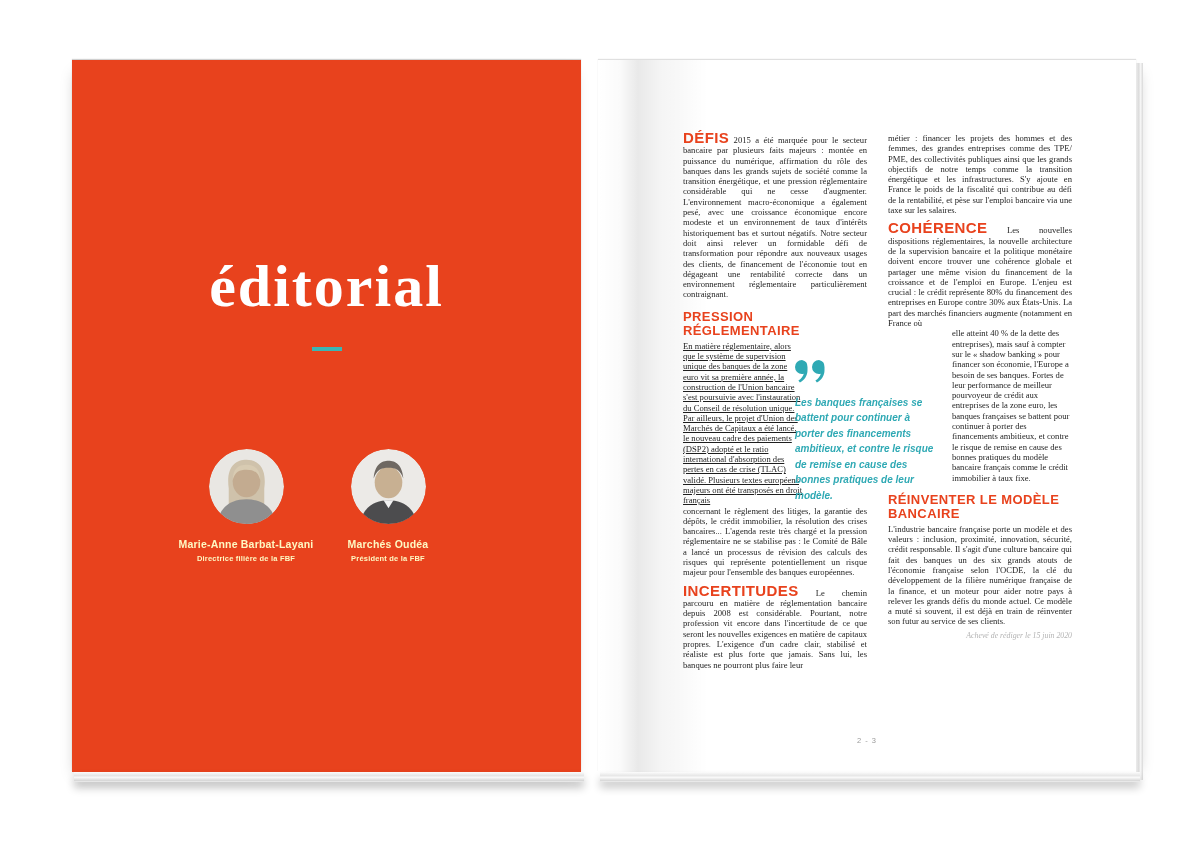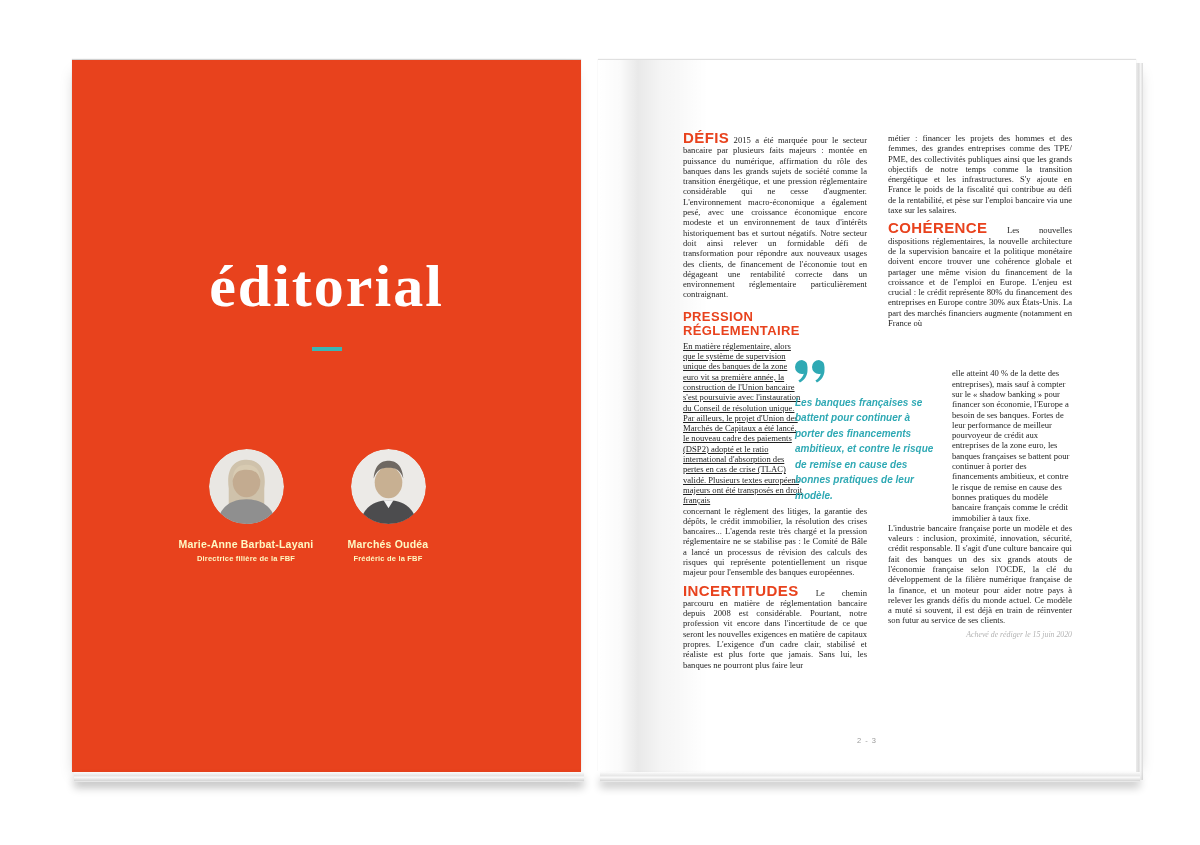--- a/index.html
+++ b/index.html
@@ -64,21 +64,21 @@
   .col p.noj { text-align:left; }
   .h-run {
     font-family:"Liberation Sans", sans-serif; font-weight:bold; color:#e8421d;
     font-size:15px; letter-spacing:.4px;
   }
   .h-block {
     font-family:"Liberation Sans", sans-serif; font-weight:bold; color:#e8421d;
     font-size:13px; line-height:14px; letter-spacing:.4px; margin:10px 0 3px 0;
   }
   .narrow-r { margin-right:64px;text-decoration:underline; }   
-  .narrow-l { margin-left:64px;margin-top:40px; }    
+  .narrow-l { margin-left:64px; }    
   .gap { height:8px; }
 
   .pull-quote {
     position:absolute; left:197px; top:300px; width:146px; text-align:left;
     color:#2fa9b4; font-family:"Liberation Sans", sans-serif;
     font-style:italic; font-size:10px; line-height:15.5px; font-weight:bold;
   }
   .pull-quote .qicon { margin-bottom:7px; }
 
   .closing-note {
@@ -117,21 +117,21 @@
         <path d="M33 52 L38 60 L43 52 Z" fill="#f2f2f2"></path>
       </svg>
     </div>
 
     <div class="caption c1">
       <div class="nm">Marie-Anne Barbat-Layani</div>
       <div class="rl">Directrice filière de la FBF</div>
     </div>
     <div class="caption c2">
       <div class="nm">Marchés Oudéa</div>
-      <div class="rl">Frédéric de la FBF</div>
+      <div class="rl">Président de la FBF</div>
     </div>
   </div>
 
   <div class="right-page">
     <div class="gutter-shadow"></div>
     <div class="fore-edge"></div>
 
     <div class="col col-1">
       <p><span class="h-run">DÉFIS</span> <span>2015 a été marquée pour le secteur bancaire par plusieurs faits majeurs : montée en puissance du numérique, affirmation du rôle des banques dans les grands sujets de société comme la transition énergétique, et une pression réglementaire considérable qui ne cesse d'augmenter. L'environnement macro-économique a également pesé, avec une croissance économique encore modeste et un environnement de taux d'intérêts historiquement bas et surtout négatifs. Notre secteur doit ainsi relever un formidable défi de transformation pour répondre aux nouveaux usages des clients, de financement de l'économie tout en dégageant une rentabilité correcte dans un environnement réglementaire particulièrement contraignant.</span></p>
 
@@ -143,20 +143,21 @@
       <p><span class="h-run">INCERTITUDES</span> <span>Le chemin parcouru en matière de réglementation bancaire depuis 2008 est considérable. Pourtant, notre profession vit encore dans l'incertitude de ce que seront les nouvelles exigences en matière de capitaux propres. L'exigence d'un cadre clair, stabilisé et réaliste est plus forte que jamais. Sans lui, les banques ne pourront plus faire leur</span></p>
     </div>
 
     <div class="col col-2">
       <p>métier : financer les projets des hommes et des femmes, des grandes entreprises comme des TPE/ PME, des collectivités publiques ainsi que les grands objectifs de notre temps comme la transition énergétique et les infrastructures. S'y ajoute en France le poids de la fiscalité qui contribue au défi de la rentabilité, et pèse sur l'emploi bancaire via une taxe sur les salaires.</p>
 
       <div class="gap"></div>
       <p><span class="h-run">COHÉRENCE</span> <span>Les nouvelles dispositions réglementaires, la nouvelle architecture de la supervision bancaire et la politique monétaire doivent encore trouver une cohérence globale et partager une même vision du financement de la croissance et de l'emploi en Europe. L'enjeu est crucial : le crédit représente 80% du financement des entreprises en Europe contre 30% aux États-Unis. La part des marchés financiers augmente (notamment en France où</span></p>
       <p class="noj narrow-l">elle atteint 40 % de la dette des entreprises), mais sauf à compter sur le « shadow banking » pour financer son économie, l'Europe a besoin de ses banques. Fortes de leur performance de meilleur pourvoyeur de crédit aux entreprises de la zone euro, les banques françaises se battent pour continuer à porter des financements ambitieux, et contre le risque de remise en cause des bonnes pratiques du modèle bancaire français comme le crédit immobilier à taux fixe.</p>
 
+      <div class="h-block">RÉINVENTER LE MODÈLE BANCAIRE</div>
       <p>L'industrie bancaire française porte un modèle et des valeurs : inclusion, proximité, innovation, sécurité, crédit responsable. Il s'agit d'une culture bancaire qui fait des banques un des six grands atouts de l'économie française selon l'OCDE, la clé du développement de la filière numérique française de la finance, et un moteur pour aider notre pays à relever les grands défis du monde actuel. Ce modèle a muté si souvent, il est déjà en train de réinventer son futur au service de ses clients.</p>
 
       <div class="closing-note">Achevé de rédiger le 15 juin 2020</div>
     </div>
 
     <div class="pull-quote">
       <div class="qicon">
         <svg width="32" height="23" viewBox="0 0 32 23">
           <g fill="#2fa9b4">
             <path d="M7,0 A7,7 0 1,0 7,14 C7.6,14 8.2,13.9 8.8,13.8 C8,16.7 6.1,19 3.4,20.4 L4.9,22.4 C9.6,19.9 12.5,15.5 12.5,10.2 L12.5,7 A7,7 0 0,0 7,0 Z"></path>

